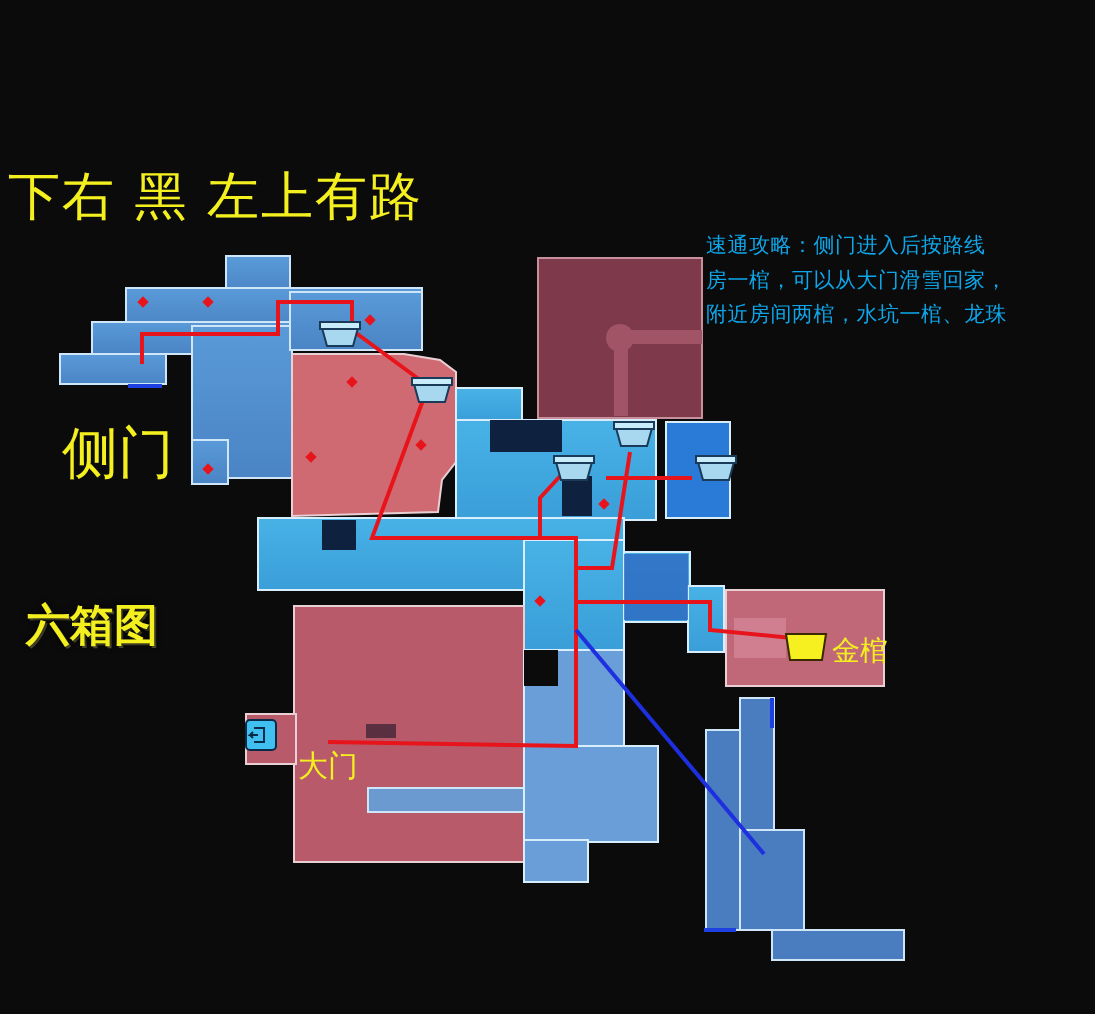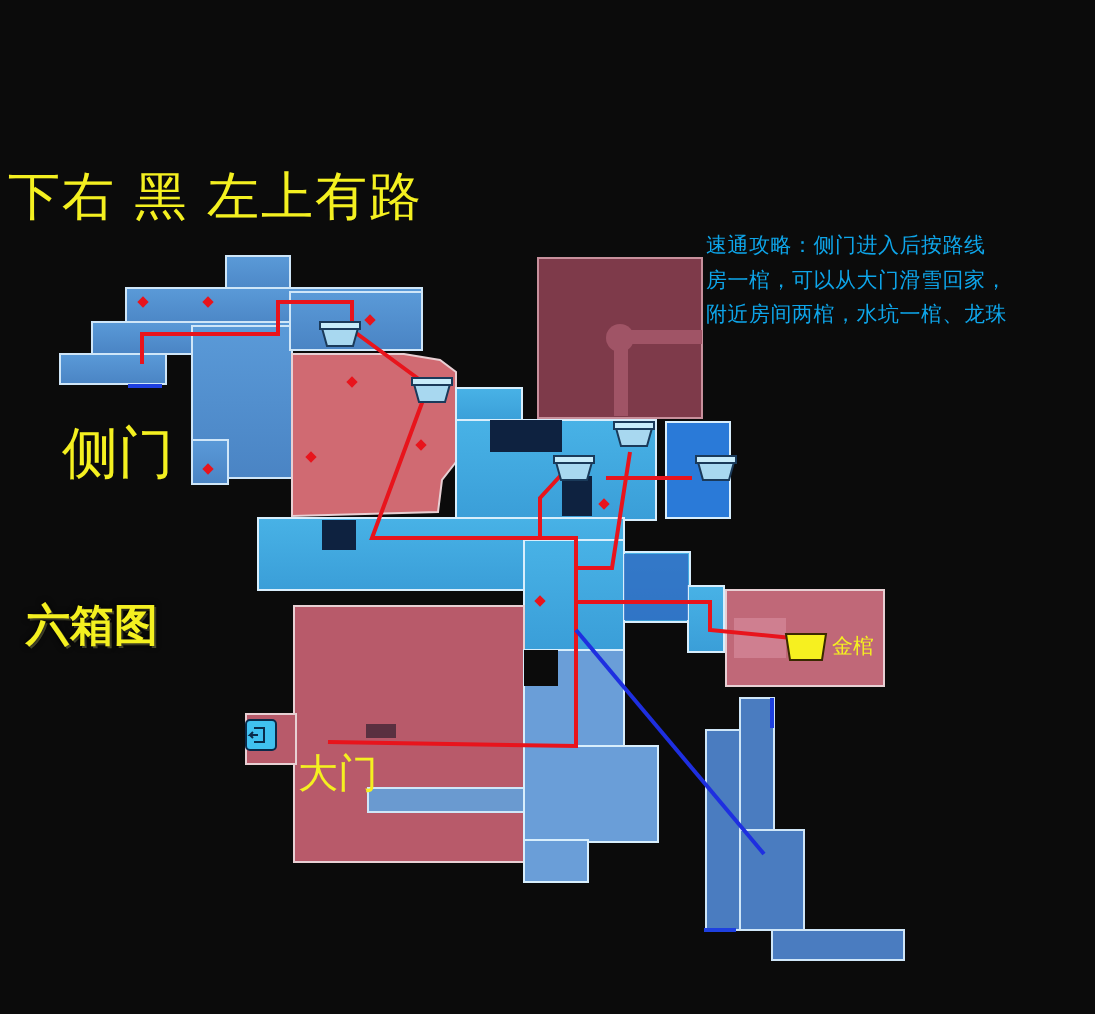--- a/index.html
+++ b/index.html
@@ -2,22 +2,22 @@
 <html><head>
 <meta charset="utf-8">
 <style>
   html,body{margin:0;padding:0;background:#0b0b0b;}
   body{width:1095px;height:1014px;position:relative;overflow:hidden;font-family:"DejaVu Sans",sans-serif;}
   .map{position:absolute;left:0;top:0;width:1095px;height:1014px;}
   .label{position:absolute;color:#f4f020;font-weight:bold;white-space:nowrap;}
   .title-label{left:8px;top:162px;font-size:52px;font-weight:normal;letter-spacing:2px;}
   .side-door{left:62px;top:392px;font-size:56px;font-weight:normal;margin-top:24px;}
   .six-box{left:26px;top:596px;font-size:44px;text-shadow:0 0 6px #000,2px 2px 0 #553;font-family:Liberation Mono, monospace;}
-  .main-door{left:298px;top:746px;font-size:40px;font-weight:normal;}
-  .gold{left:832px;top:632px;font-size:21px;font-weight:normal;}
+  .main-door{left:298px;top:746px;font-size:30px;font-weight:normal;}
+  .gold{left:832px;top:632px;font-size:28px;font-weight:normal;}
   .guide{position:absolute;left:706px;top:228px;width:389px;}
   .guide div{color:#0ea5e9;font-size:21px;line-height:34.5px;white-space:nowrap;letter-spacing:0.5px;}
 </style>
 </head>
 <body>
 
 <svg class="map" viewBox="0 0 1095 1014" xmlns="http://www.w3.org/2000/svg">
   <defs>
     <linearGradient id="bl" x1="0" y1="0" x2="0" y2="1">
       <stop offset="0" stop-color="#5a9ad8"></stop>

